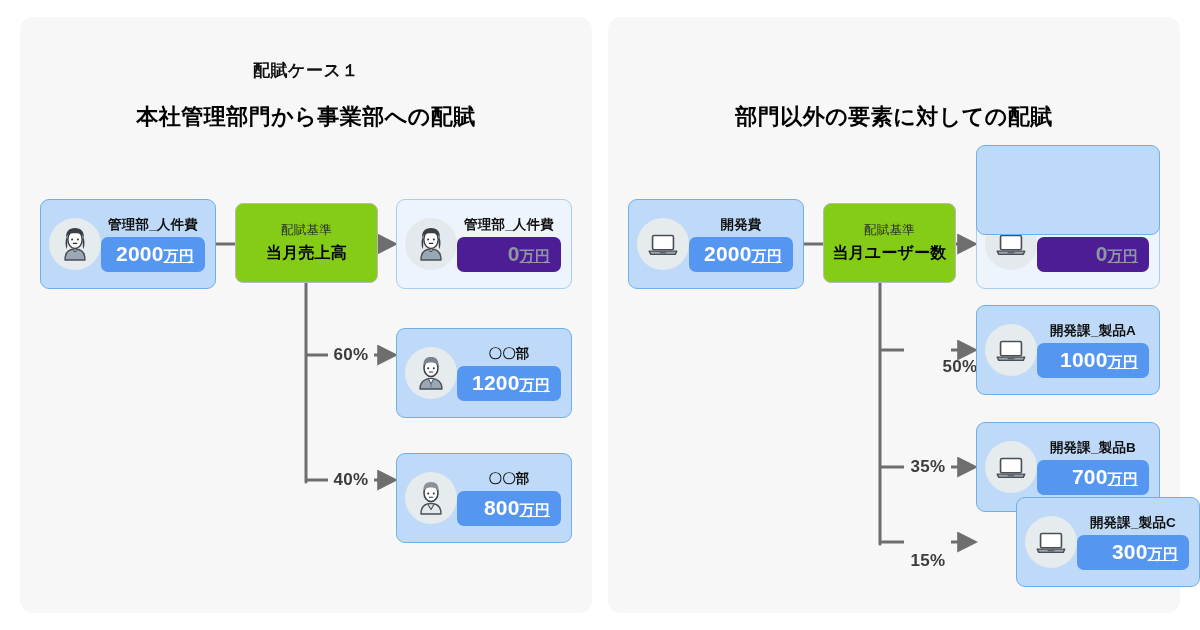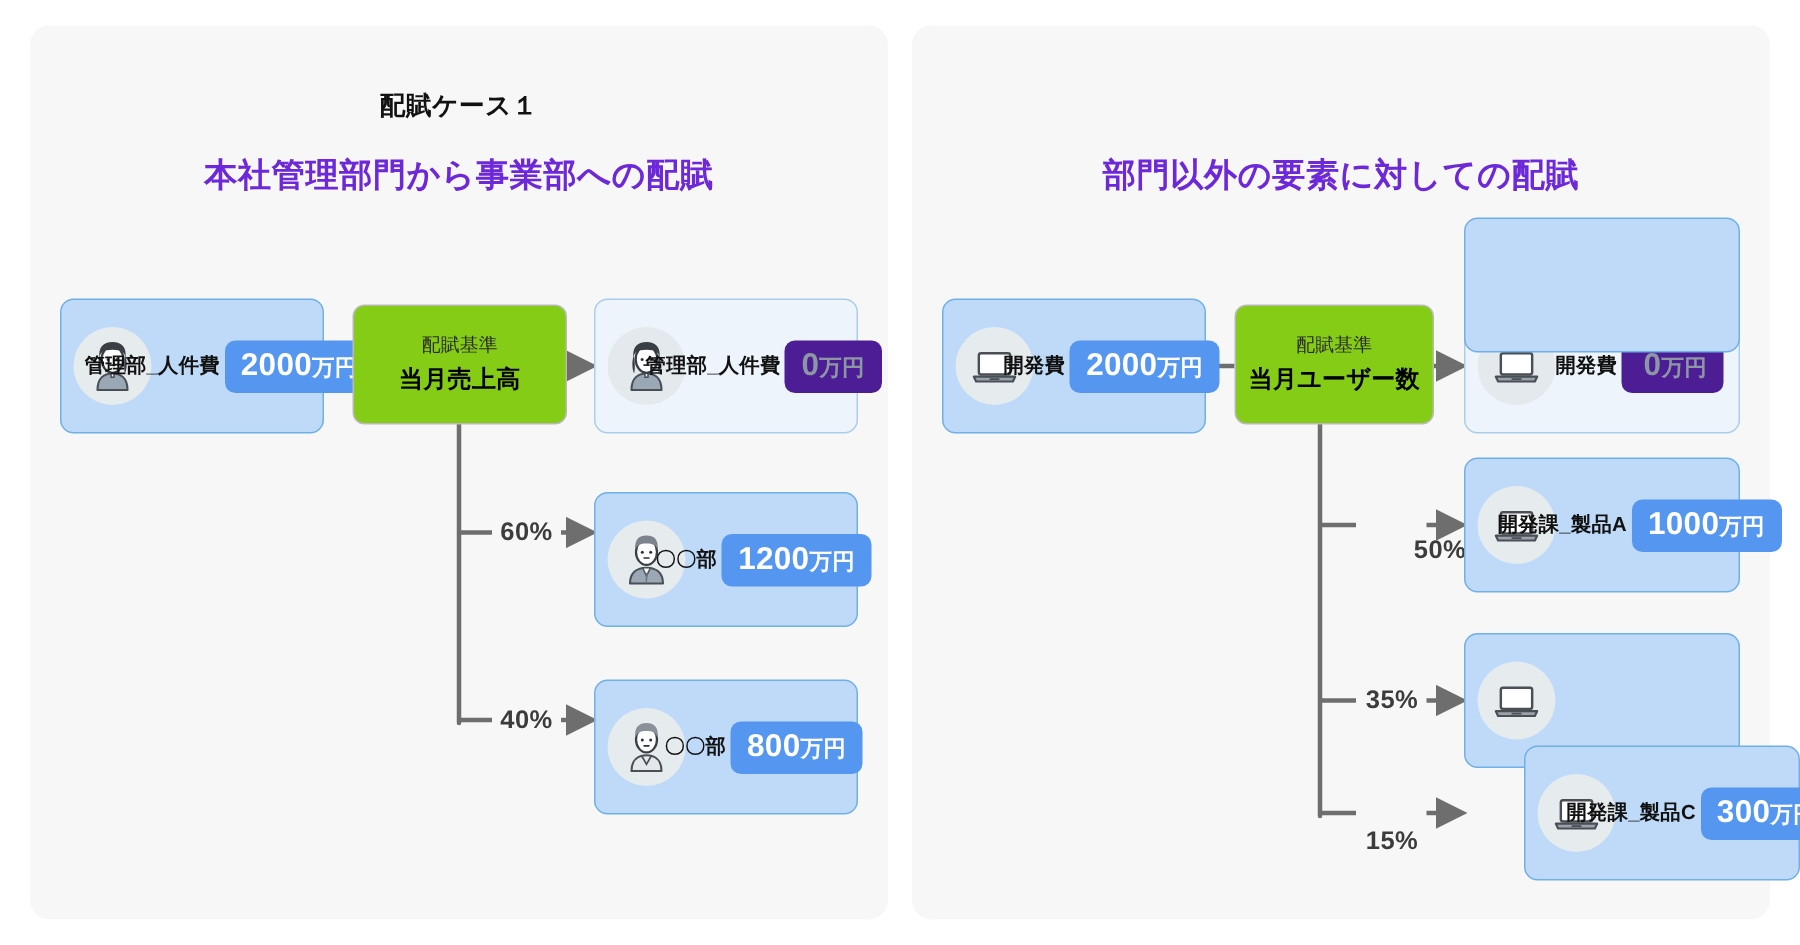--- a/index.html
+++ b/index.html
@@ -45,21 +45,21 @@
   }
   .case-title {
     position: absolute;
     top: 85px;
     left: 0;
     width: 100%;
     text-align: center;
     font-size: 22px;
     font-weight: bold;
     letter-spacing: .5px;
-    color: #6d28d9;
+    color: #000000;
   }
 
   
   .wires {
     position: absolute;
     inset: 0;
     width: 100%;
     height: 100%;
     pointer-events: none;
   }
@@ -101,23 +101,23 @@
     background: #e6ebee;
     display: flex;
     align-items: center;
     justify-content: center;
   }
   .node.empty .avatar { background: #e4e9ed; }
 
   .node-body {
     flex: 1 1 auto;
     display: flex;
-    flex-direction: row;
+    flex-direction: column;
     align-items: center;
-    justify-content: center;
+    justify-content: flex-start;
     gap: 3px;
     min-width: 0;
   }
   .node-label {
     font-size: 13.5px;
     font-weight: bold;
     color: #111111;
     letter-spacing: .2px;
     white-space: nowrap;
   }
@@ -133,21 +133,21 @@
     white-space: nowrap;
   }
   .amount.on {
     background: #5596f0;
     color: #ffffff;
   }
   .amount.off {
     background: #4c1d95;
     color: #8d97a3;
   }
-  .amount .unit { font-size: 15px; }
+  .amount .unit { font-size: 15px; text-decoration: underline; }
 
   
   .criteria {
     position: absolute;
     box-sizing: border-box;
     background: #84cc16;
     border: 1.2px solid #b9b9b9;
     border-radius: 8px;
     display: flex;
     flex-direction: column;
@@ -366,20 +366,24 @@
 
     <div class="node filled" style="left:368px; top:405px; width:184px; height:90px;">
       <span class="avatar">
         <svg width="38" height="38" viewBox="0 0 40 40">
           <rect x="9" y="11" width="22" height="15" rx="1.6" fill="#fdfdfd" stroke="#4a4f56" stroke-width="1.7"></rect>
           <rect x="11.2" y="13.2" width="17.6" height="10.6" fill="#ffffff"></rect>
           <path d="M5.5,27.5 h29 l-1.6,3.4 h-25.8 z" fill="#9aa2ab" stroke="#4a4f56" stroke-width="1.5" stroke-linejoin="round"></path>
           <path d="M17,29.2 h6" stroke="#4a4f56" stroke-width="1.2" stroke-linecap="round"></path>
         </svg>
       </span>
+      <span class="node-body">
+        <span class="node-label">開発課_製品B</span>
+        <span class="amount on"><span>700</span><span class="unit">万円</span></span>
+      </span>
     </div>
 
     <div class="node filled" style="left:368px; top:480px; width:184px; height:90px;margin-left:40px;">
       <span class="avatar">
         <svg width="38" height="38" viewBox="0 0 40 40">
           <rect x="9" y="11" width="22" height="15" rx="1.6" fill="#fdfdfd" stroke="#4a4f56" stroke-width="1.7"></rect>
           <rect x="11.2" y="13.2" width="17.6" height="10.6" fill="#ffffff"></rect>
           <path d="M5.5,27.5 h29 l-1.6,3.4 h-25.8 z" fill="#9aa2ab" stroke="#4a4f56" stroke-width="1.5" stroke-linejoin="round"></path>
           <path d="M17,29.2 h6" stroke="#4a4f56" stroke-width="1.2" stroke-linecap="round"></path>
         </svg>

